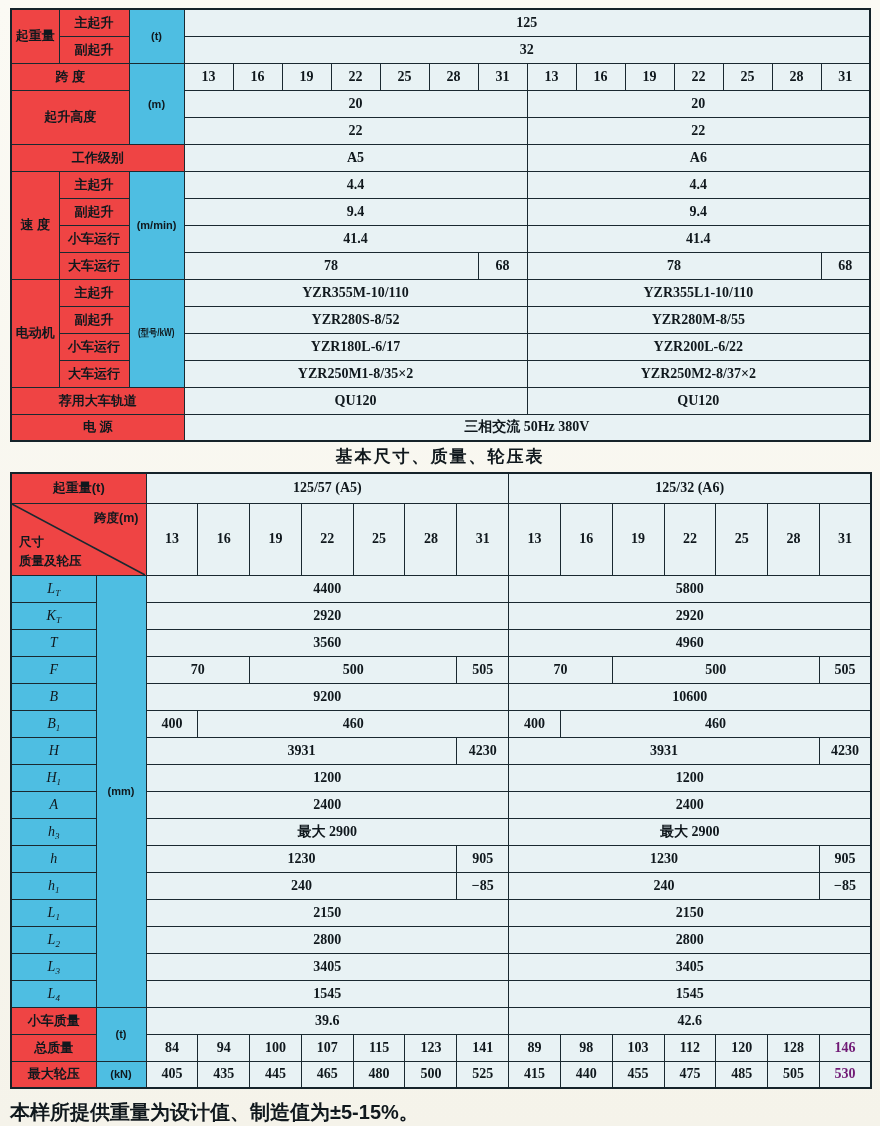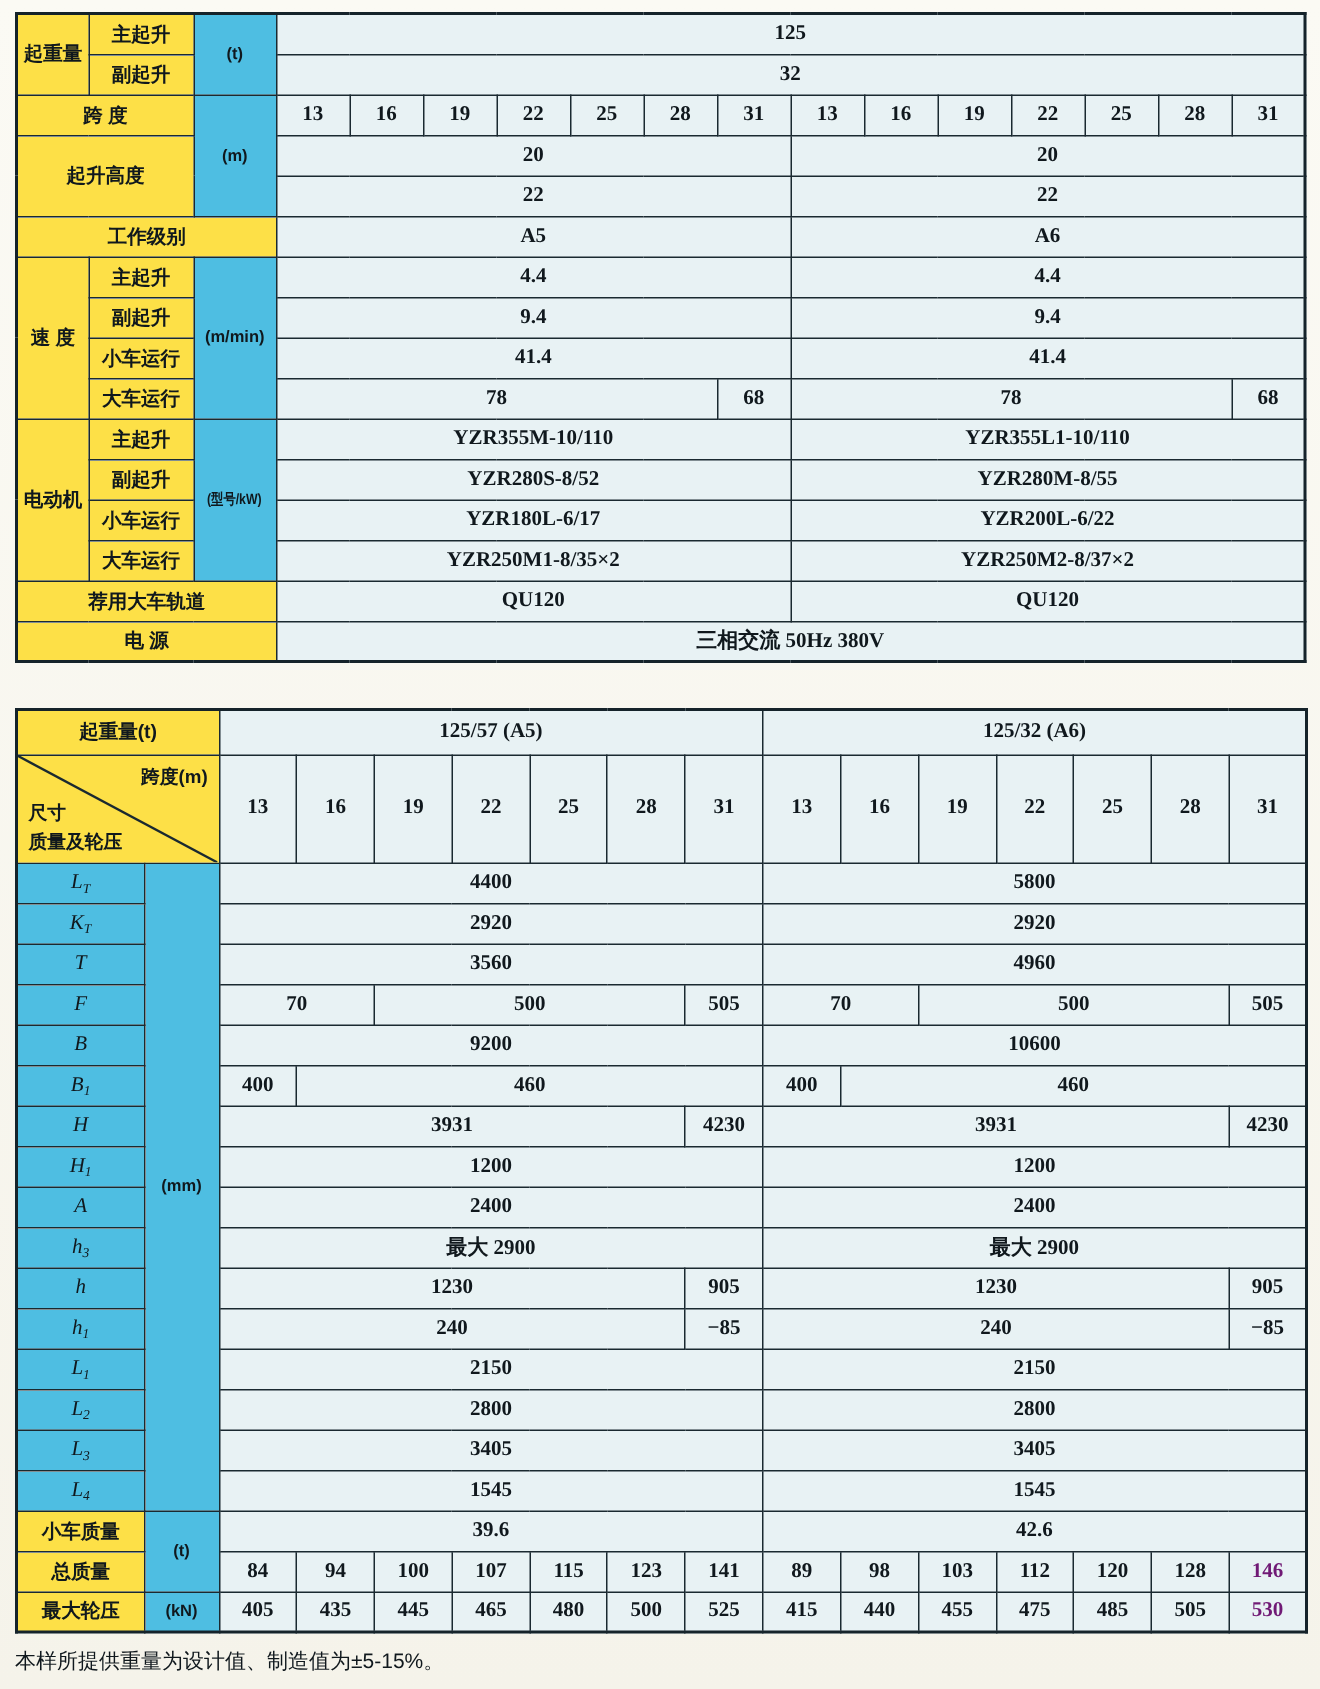--- a/index.html
+++ b/index.html
@@ -16,38 +16,38 @@
     border: 1.6px solid #1a2930;
     text-align: center; vertical-align: middle;
     overflow: hidden; white-space: nowrap;
     height: 27px; padding: 0;
   }
   #spec { left: 10px; top: 8px; width: 859px; border: 2.6px solid #15232a; }
   #dims { left: 10px; top: 472px; width: 860px; border: 2.6px solid #15232a; }
   #spec tr, #dims tr { height: 27px; }
   #dims tr.r1 { height: 30px; }
   #dims tr.r2 { height: 72px; }
-  td.h { background: #fde047; font-weight: bold; font-size: 13px; }
+  td.h { background: #ef4444; font-weight: bold; font-size: 13px; }
   td.u { background: #4ebee2; font-weight: bold; font-size: 11px; }
   td.u .squeeze { display: inline-block; transform: scaleX(.82); font-size: 10px; }
   td.v { background: #e8f2f4; font-weight: bold; font-size: 14px;
          font-family: "Liberation Serif", "DejaVu Serif", serif; }
   td.dl { background: #4ebee2; font-weight: normal; font-style: italic; font-size: 14px;
           font-family: "Liberation Serif", "DejaVu Serif", serif; }
   .sub { font-size: 9px; font-style: italic; position: relative; top: 3px; }
   .faded { color: #701a75; }
   td.diag { position: relative; }
   td.diag svg { position: absolute; left: 0; top: 0; }
   td.diag svg line { stroke: #1a2930; stroke-width: 1.6; }
   .dg-span { position: absolute; right: 7px; top: 6px; font-size: 12.5px; font-weight: bold; margin-left: 18px; }
   .dg-dim  { position: absolute; left: 7px; top: 30px; font-size: 12.5px; font-weight: bold; }
   .dg-mass { position: absolute; left: 7px; bottom: 5px; font-size: 12.5px; font-weight: bold; }
   .mid-title { position: absolute; left: 0; top: 445px; width: 880px; text-align: center;
                font-size: 17px; font-weight: bold; letter-spacing: 2px; }
-  .footnote { position: absolute; left: 10px; top: 1099px; font-size: 14px; font-weight: normal; }
+  .footnote { position: absolute; left: 10px; top: 1099px; font-size: 20px; font-weight: bold; }
 </style>
 </head>
 <body>
 
 <div class="page">
 
   <table id="spec">
     <colgroup>
       <col style="width:48px">
         <col style="width:70px">
@@ -161,20 +161,21 @@
       <td class="v" colspan="7">QU120</td>
       <td class="v" colspan="7">QU120</td>
     </tr>
     <tr>
       <td class="h" colspan="3">电    源</td>
       <td class="v" colspan="14">三相交流  50Hz  380V</td>
     </tr>
   </tbody>
     </table>
 
+  <div class="mid-title">基本尺寸、质量、轮压表</div>
 
   <table id="dims">
     <colgroup>
       <col style="width:85px">
         <col style="width:50px">
       <col style="width:51.8px">
         <col style="width:51.8px">
         <col style="width:51.8px">
         <col style="width:51.8px">
         <col style="width:51.8px">

